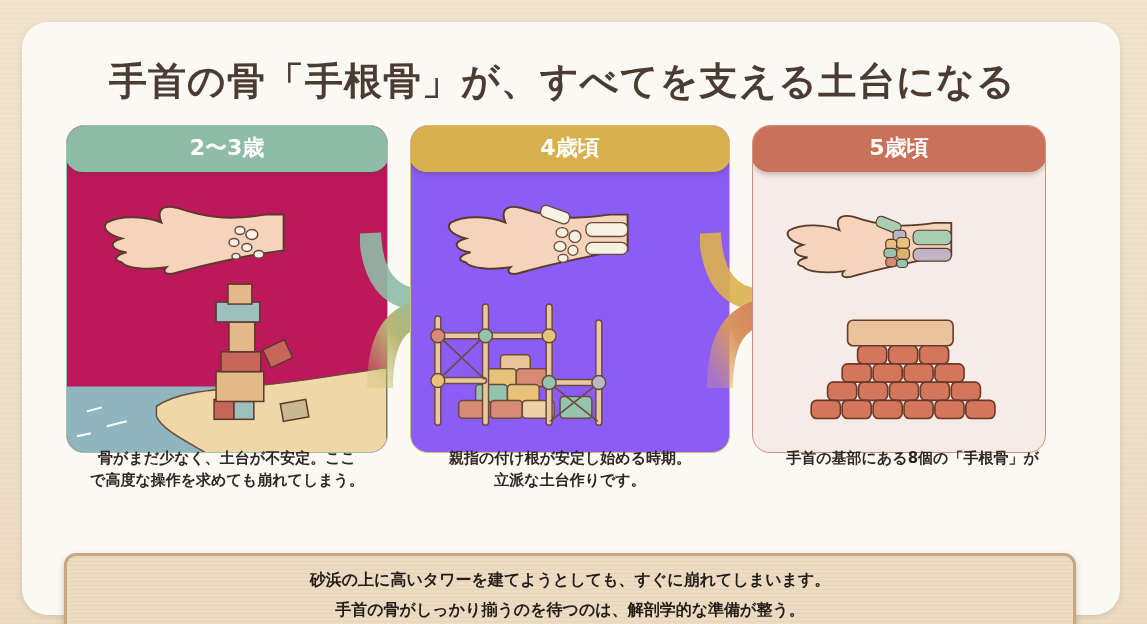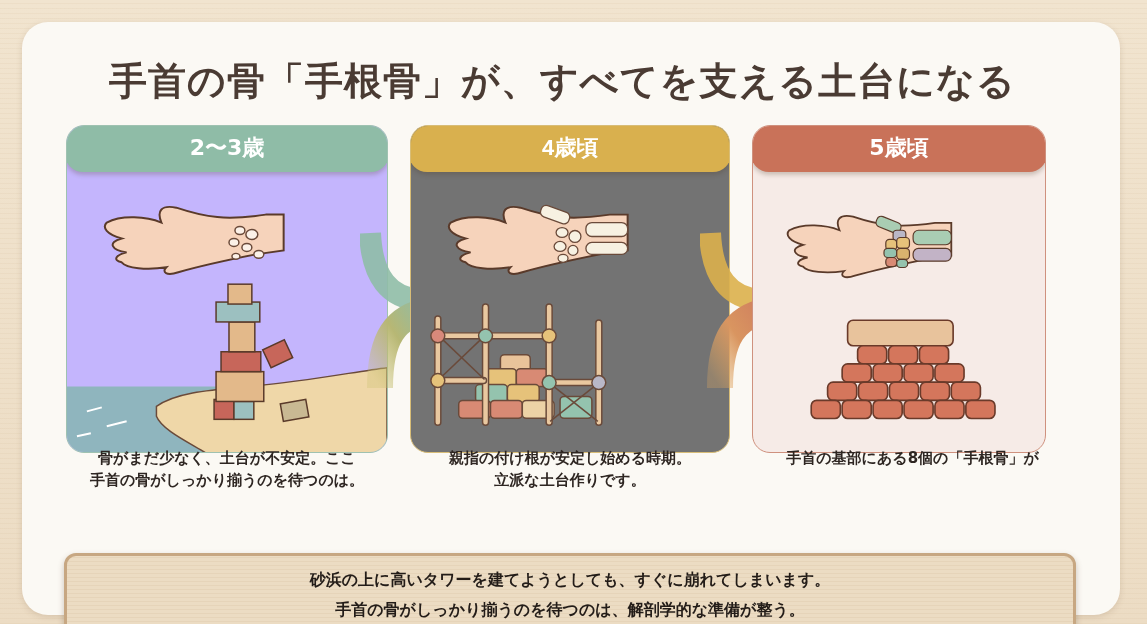--- a/index.html
+++ b/index.html
@@ -17,22 +17,22 @@
     box-shadow: 0 2px 6px rgba(120,90,60,0.18);
   }
   .title {
     position: absolute; left: 0; top: 56px; width: 1125px; text-align: center;
     font-size: 38px; font-weight: bold; color: #4a3b33; letter-spacing: 1px;
   }
   .panel {
     position: absolute; top: 125px; height: 328px; border-radius: 18px;
     overflow: hidden; border: 1.5px solid;
   }
-  .panel.p1 { left: 66px; width: 322px; background: #c4b5fd; border-color: #9fc2b1; }
-  .panel.p2 { left: 410px; width: 320px; background: #737373; border-color: #d8bd77; font-family: Liberation Mono, monospace; }
+  .panel.p1 { left: 66px; width: 322px; background: #be185d; border-color: #9fc2b1; }
+  .panel.p2 { left: 410px; width: 320px; background: #8b5cf6; border-color: #d8bd77; }
   .panel.p3 { left: 752px; width: 294px; background: #f6ebe7; border-color: #cf917e; }
   .ph {
     position: absolute; left: -2px; top: -2px; right: -2px; height: 48px;
     border-radius: 18px; color: #fff; font-size: 22px; font-weight: bold;
     display: flex; align-items: center; justify-content: center;
     box-shadow: 0 3px 4px rgba(80,60,40,0.25);
   }
   .p1 .ph { background: #8fbca7; }
   .p2 .ph { background: #d9b04e; }
   .p3 .ph { background: #c97259; }
@@ -200,21 +200,21 @@
       <rect x="132" y="237" width="32" height="20" rx="6" fill="#d4765c"></rect>
       <rect x="166" y="237" width="32" height="20" rx="6" fill="#d4765c"></rect>
       <rect x="200" y="237" width="32" height="20" rx="6" fill="#d4765c"></rect>
       <rect x="234" y="237" width="32" height="20" rx="6" fill="#d4765c"></rect>
     </g>
   </svg>
 </div>
 
 <div class="desc" style="left:66px; width:322px;">
   <div>骨がまだ少なく、土台が不安定。ここ</div>
-  <div>手首の骨がしっかり揃うのを待つのは。</div>
+  <div>で高度な操作を求めても崩れてしまう。</div>
 </div>
 <div class="desc" style="left:410px; width:320px;">
   <div>親指の付け根が安定し始める時期。</div>
   <div>立派な土台作りです。</div>
 </div>
 <div class="desc" style="left:752px; width:321px;">
   <div>手首の基部にある8個の「手根骨」が</div>
 </div>
 
 <div class="banner">

